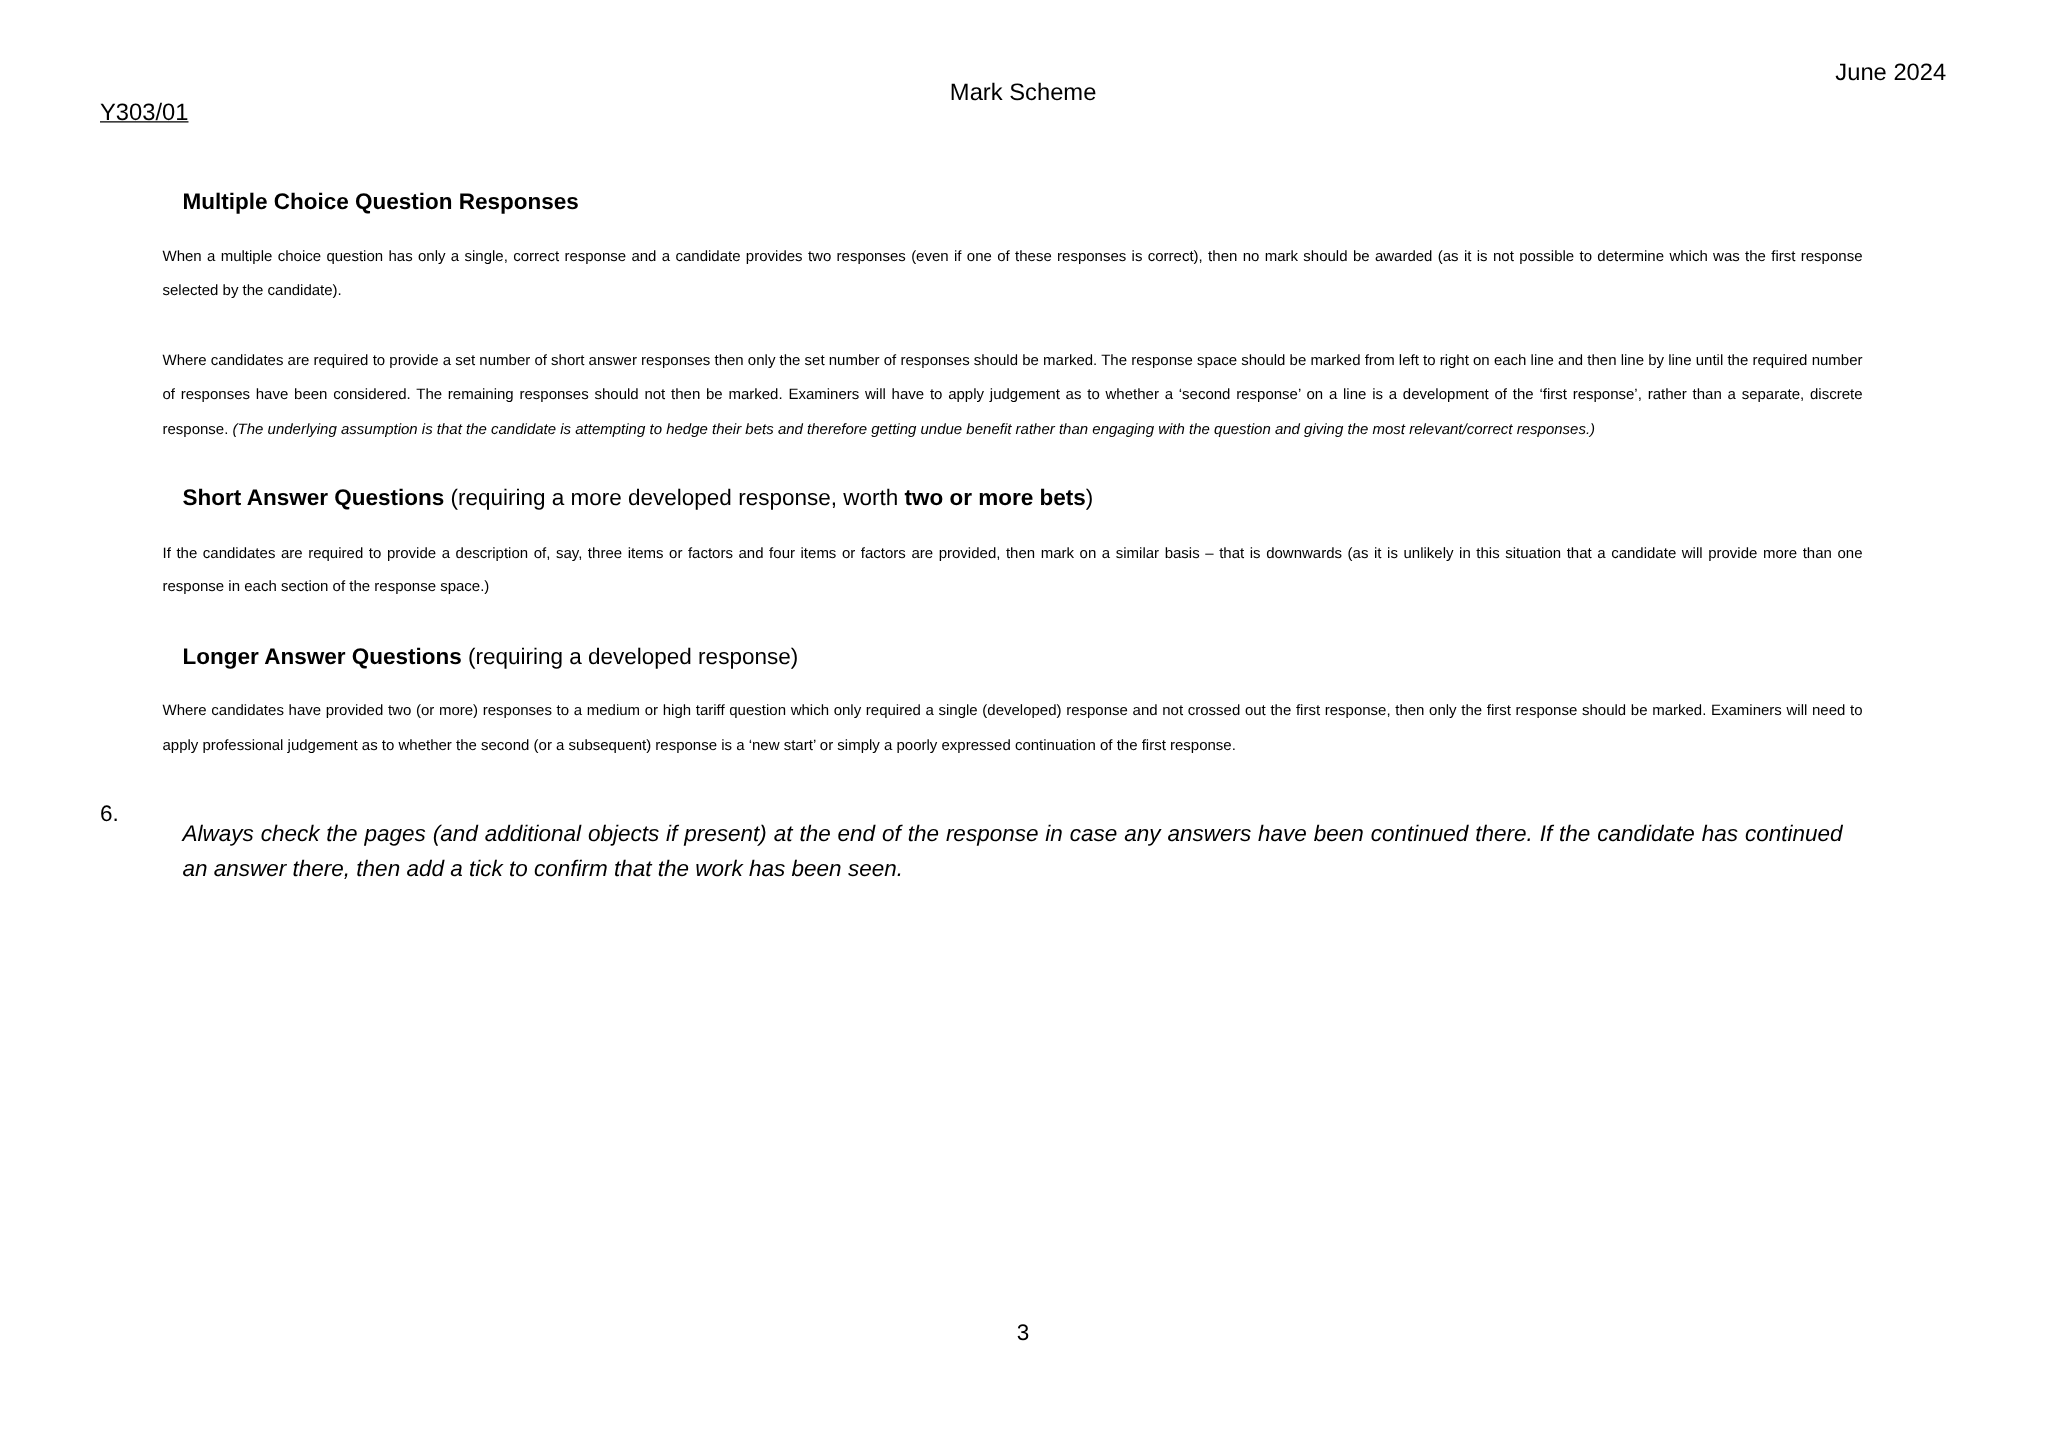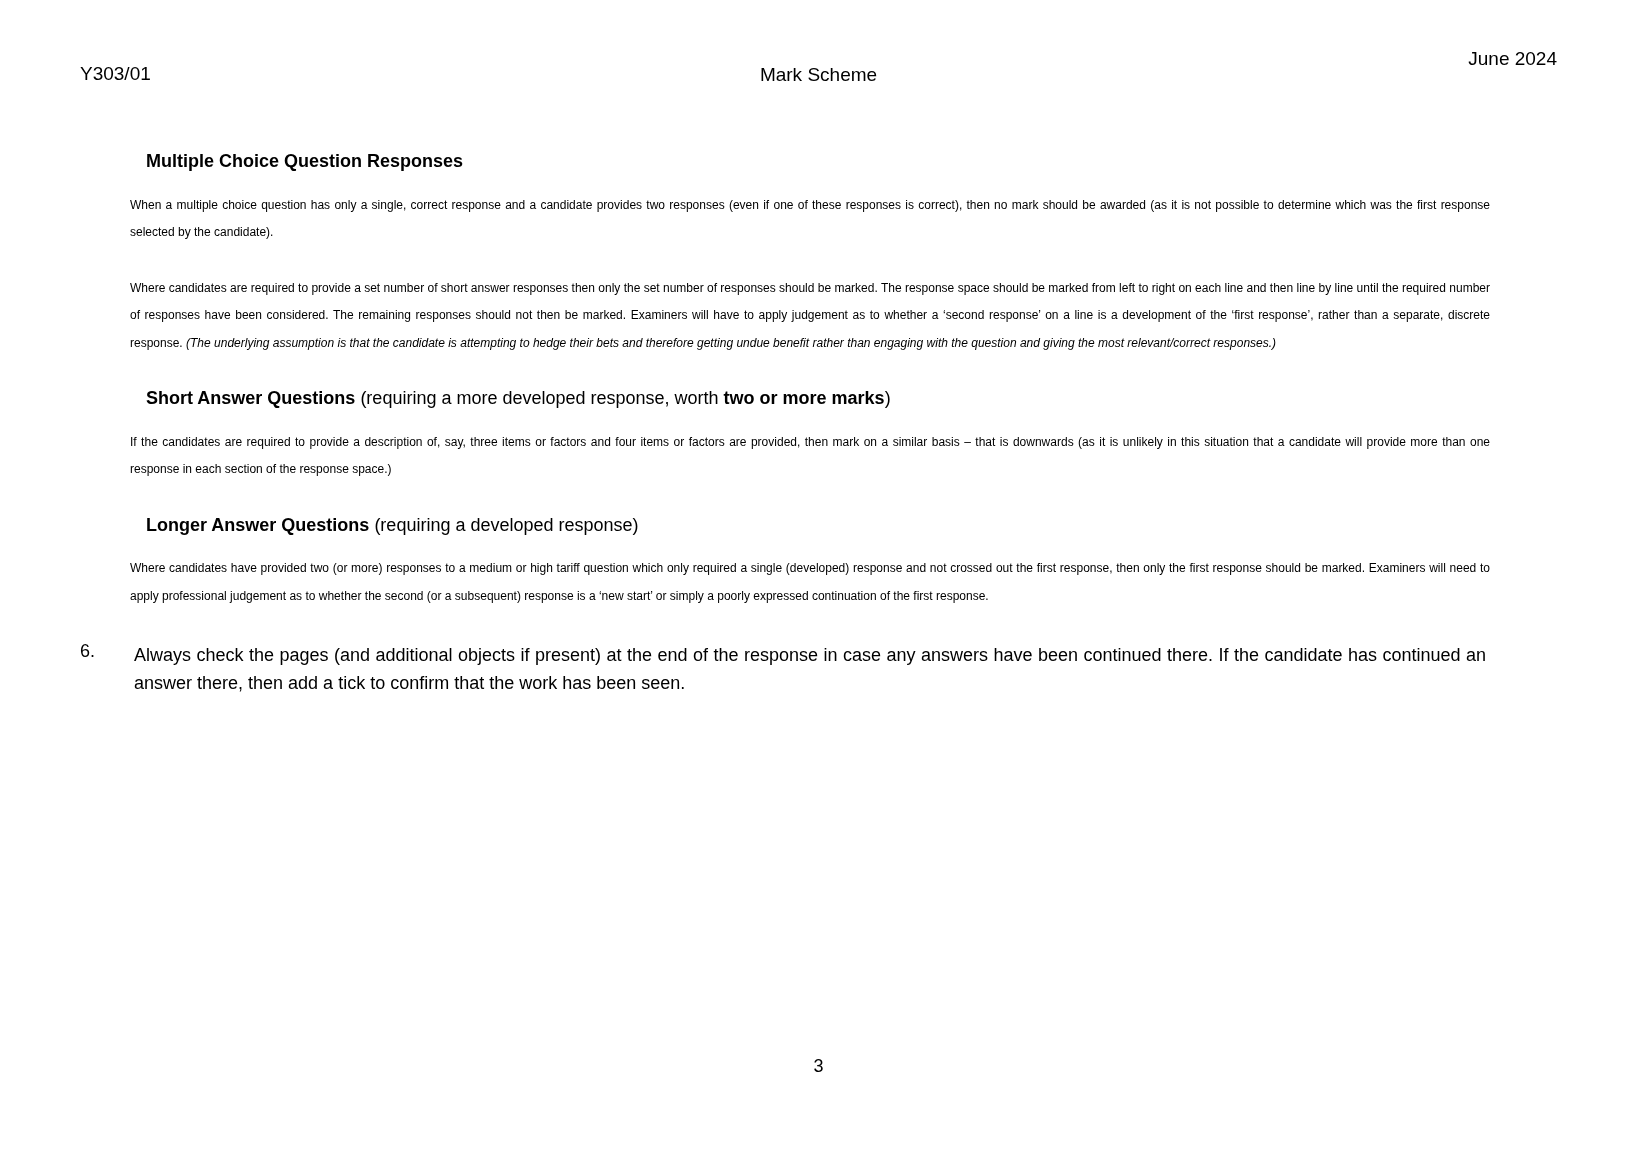--- a/index.html
+++ b/index.html
@@ -15,21 +15,21 @@
     color: #000000;
     font-family: "Liberation Sans", sans-serif;
     overflow: hidden;
   }
   
   .header {
     position: relative;
     height: 92px;
     font-size: 19px;
   }
-  .h-left  { position: absolute; left: 80px;  top: 63px; }
+  .h-left  { position: absolute; left: 80px;  top: 80px; text-decoration: underline; }
   .h-center{ position: absolute; left: 0; right: 0; top: 64px; text-align: center; }
   .h-right { position: absolute; right: 80px; top: 48px; }
 
   
   .content {
     margin: 56px 147px 0 130px;
   }
   .section + .section { margin-top: 28px; }
   .heading {
     margin: 16px;
@@ -49,22 +49,23 @@
   
   .numbered-item {
     display: flex;
     margin: 28px 147px 0 80px;
     font-size: 18px;
     line-height: 27.5px;
   }
   .numbered-item .num { flex: none; width: 50px; }
   .numbered-item .item-text {
     flex: 1;
-    margin: 4px;
+    margin: 16px;
     text-align: justify;
+    font-style: italic;
   }
 
   
   .footer {
     position: absolute;
     left: 0;
     right: 0;
     top: 1056px;
     text-align: center;
     font-size: 18px;
@@ -85,21 +86,21 @@
       <div class="section">
         <p class="heading"><span class="b">Multiple Choice Question Responses</span></p>
         <p class="para"><span>When a multiple choice question has only a single, correct response and a candidate provides two responses (even if one of these responses is correct), then no mark should be awarded (as it is not possible to determine which was the first response selected by the candidate).</span></p>
       </div>
       <div class="section">
       </div>
       <div class="section">
         <p class="para"><span>Where candidates are required to provide a set number of short answer responses then only the set number of responses should be marked. The response space should be marked from left to right on each line and then line by line until the required number of responses have been considered. The remaining responses should not then be marked. Examiners will have to apply judgement as to whether a ‘second response’ on a line is a development of the ‘first response’, rather than a separate, discrete response.  </span><span class="i">(The underlying assumption is that the candidate is attempting to hedge their bets and therefore getting undue benefit rather than engaging with the question and giving the most relevant/correct responses.)</span></p>
       </div>
       <div class="section">
-        <p class="heading"><span class="b">Short Answer Questions</span><span> (requiring a more developed response, worth </span><span class="b">two or more marks</span><span>)</span></p>
+        <p class="heading"><span class="b">Short Answer Questions</span><span> (requiring a more developed response, worth </span><span class="b">two or more bets</span><span>)</span></p>
         <p class="para"><span>If the candidates are required to provide a description of, say, three items or factors and four items or factors are provided, then mark on a similar basis – that is downwards (as it is unlikely in this situation that a candidate will provide more than one response in each section of the response space.)</span></p>
       </div>
       <div class="section">
         <p class="heading"><span class="b">Longer Answer Questions</span><span> (requiring a developed response)</span></p>
         <p class="para"><span>Where candidates have provided two (or more) responses to a medium or high tariff question which only required a single (developed) response and not crossed out the first response, then only the first response should be marked. Examiners will need to apply professional judgement as to whether the second (or a subsequent) response is a ‘new start’ or simply a poorly expressed continuation of the first response.</span></p>
       </div>
     </div>
 
   <div class="numbered-item">
     <span class="num">6.</span>

